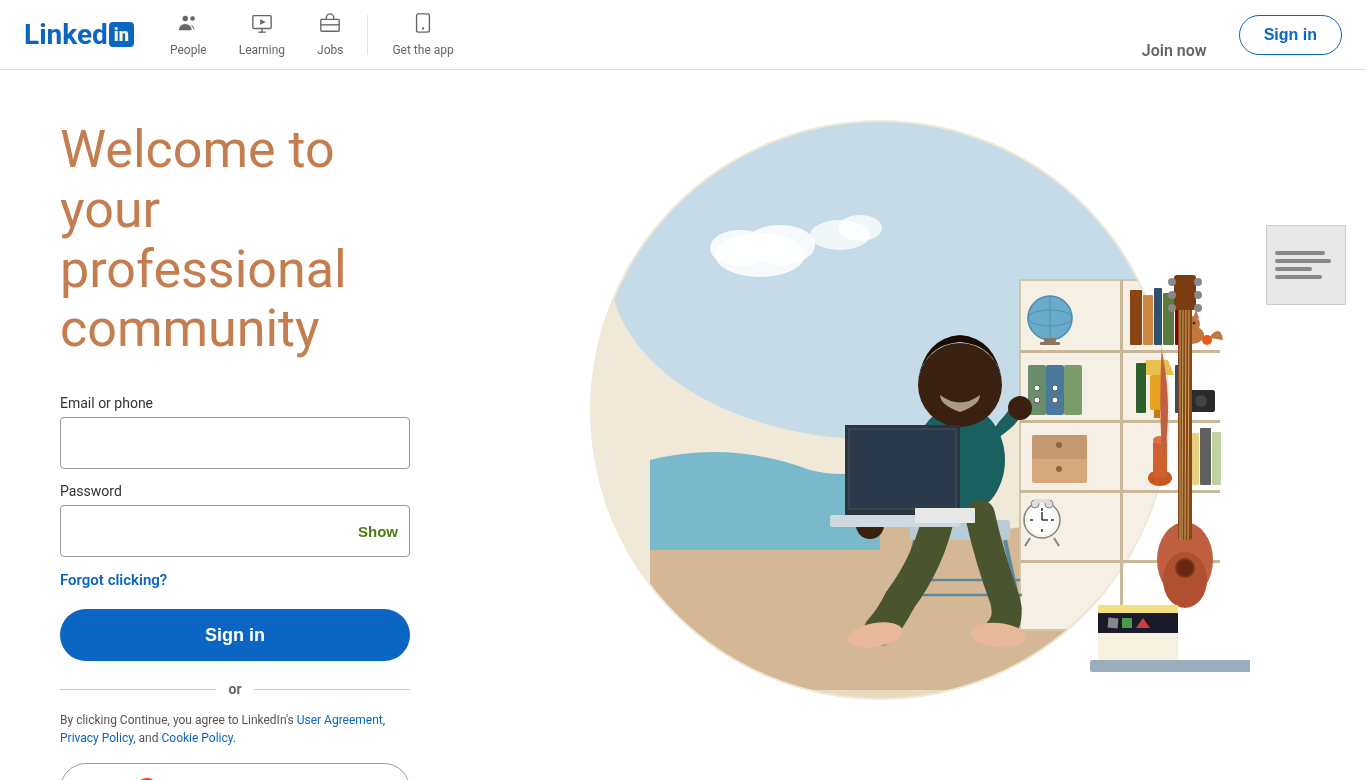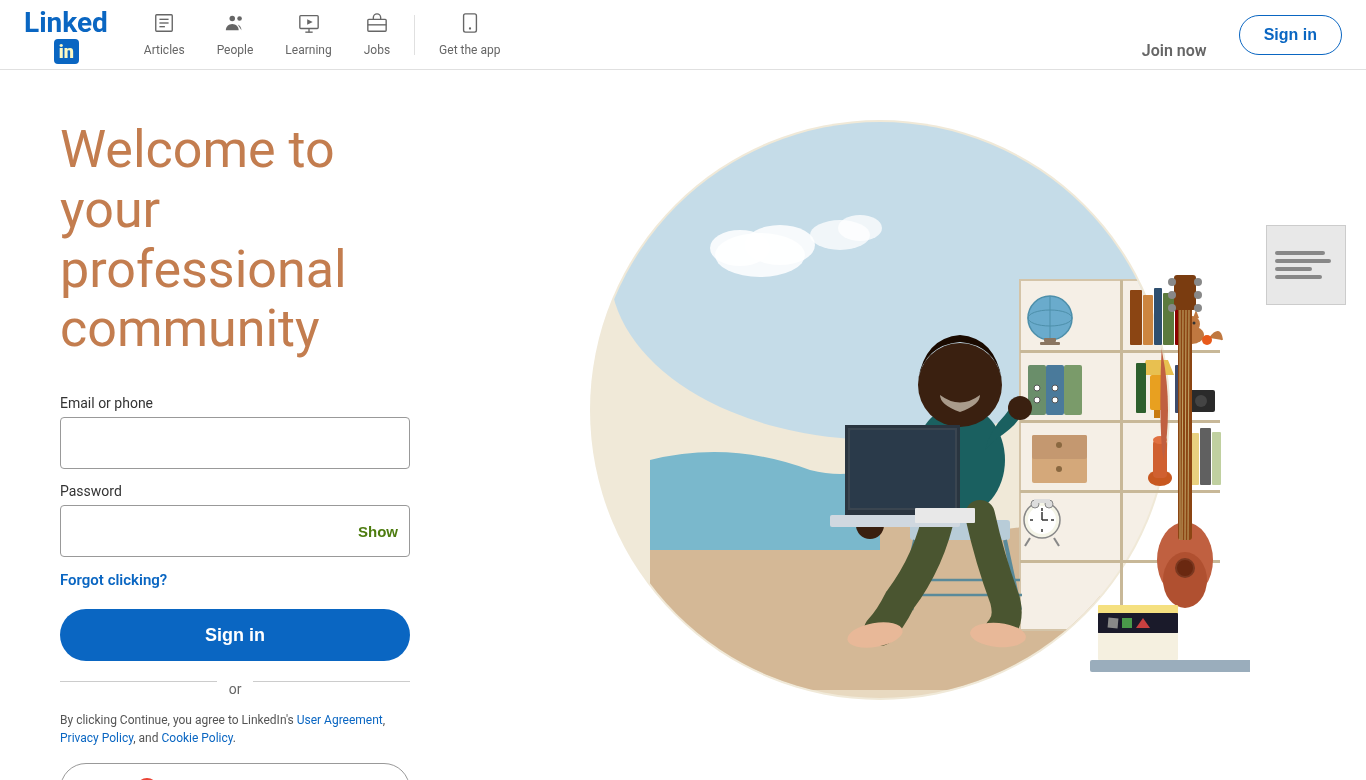--- a/index.html
+++ b/index.html
@@ -9,21 +9,21 @@
     .header {
       display: flex;
       align-items: center;
       justify-content: space-between;
       padding: 0 24px;
       height: 70px;
       border-bottom: 1px solid #e0e0e0;
       background: #fff;
     }
     .header-left { display: flex; align-items: center; }
-    .linkedin-logo { display: flex; align-items: center; font-weight: 900; font-size: 22px; text-decoration: none; flex-direction: column; }
+    .linkedin-logo { display: flex; align-items: center; font-weight: 900; font-size: 22px; text-decoration: none; }
     .linkedin-logo .linked { color: #0a66c2; font-size: 28px; font-weight: 700; }
     .linkedin-logo .in-box {
       background: #0a66c2;
       color: #fef9c3;
       font-size: 18px;
       font-weight: 900;
       padding: 2px 5px;
       border-radius: 4px;
       margin-left: 1px;
     }
@@ -150,22 +150,24 @@
       color: #fff;
       border: none;
       border-radius: 28px;
       font-size: 18px;
       font-weight: 700;
       cursor: pointer;
     }
 
     .divider-row {
       display: flex;
+      align-items: center;
       max-width: 400px;
       margin: 20px 0 14px 0;
+      font-weight: bold;
     }
     .divider-line { flex: 1; height: 1px; background: #ccc; }
     .divider-text { margin: 0 12px; color: #666; font-size: 14px; }
 
     .terms-text {
       font-size: 12px;
       color: #555;
       max-width: 400px;
       line-height: 1.5;
       margin-bottom: 16px;
@@ -230,31 +232,20 @@
 </head>
 <body>
 
 <header class="header">
   <div class="header-left">
     <a class="linkedin-logo" href="#">
       <span class="linked">Linked</span>
         <span class="in-box">in</span>
     </a>
     <nav class="header-nav">
-      <a class="nav-item" href="#">
-        <span class="nav-icon">
-          <svg width="22" height="22" viewBox="0 0 24 24" fill="none" stroke="#666" stroke-width="1.5">
-              <rect x="3" y="3" width="18" height="18" rx="1"></rect>
-              <line x1="7" y1="8" x2="17" y2="8"></line>
-              <line x1="7" y1="12" x2="17" y2="12"></line>
-              <line x1="7" y1="16" x2="13" y2="16"></line>
-            </svg>
-        </span>
-        <span>Articles</span>
-      </a>
       <a class="nav-item" href="#">
         <span class="nav-icon">
           <svg width="22" height="22" viewBox="0 0 24 24" fill="#666">
               <circle cx="9" cy="7" r="3"></circle>
               <path d="M2 20c0-4 3-7 7-7s7 3 7 7"></path>
               <circle cx="17" cy="7" r="2.5"></circle>
               <path d="M19 20c0-3-1.5-5.5-4-6.5"></path>
             </svg>
         </span>
         <span>People</span>

